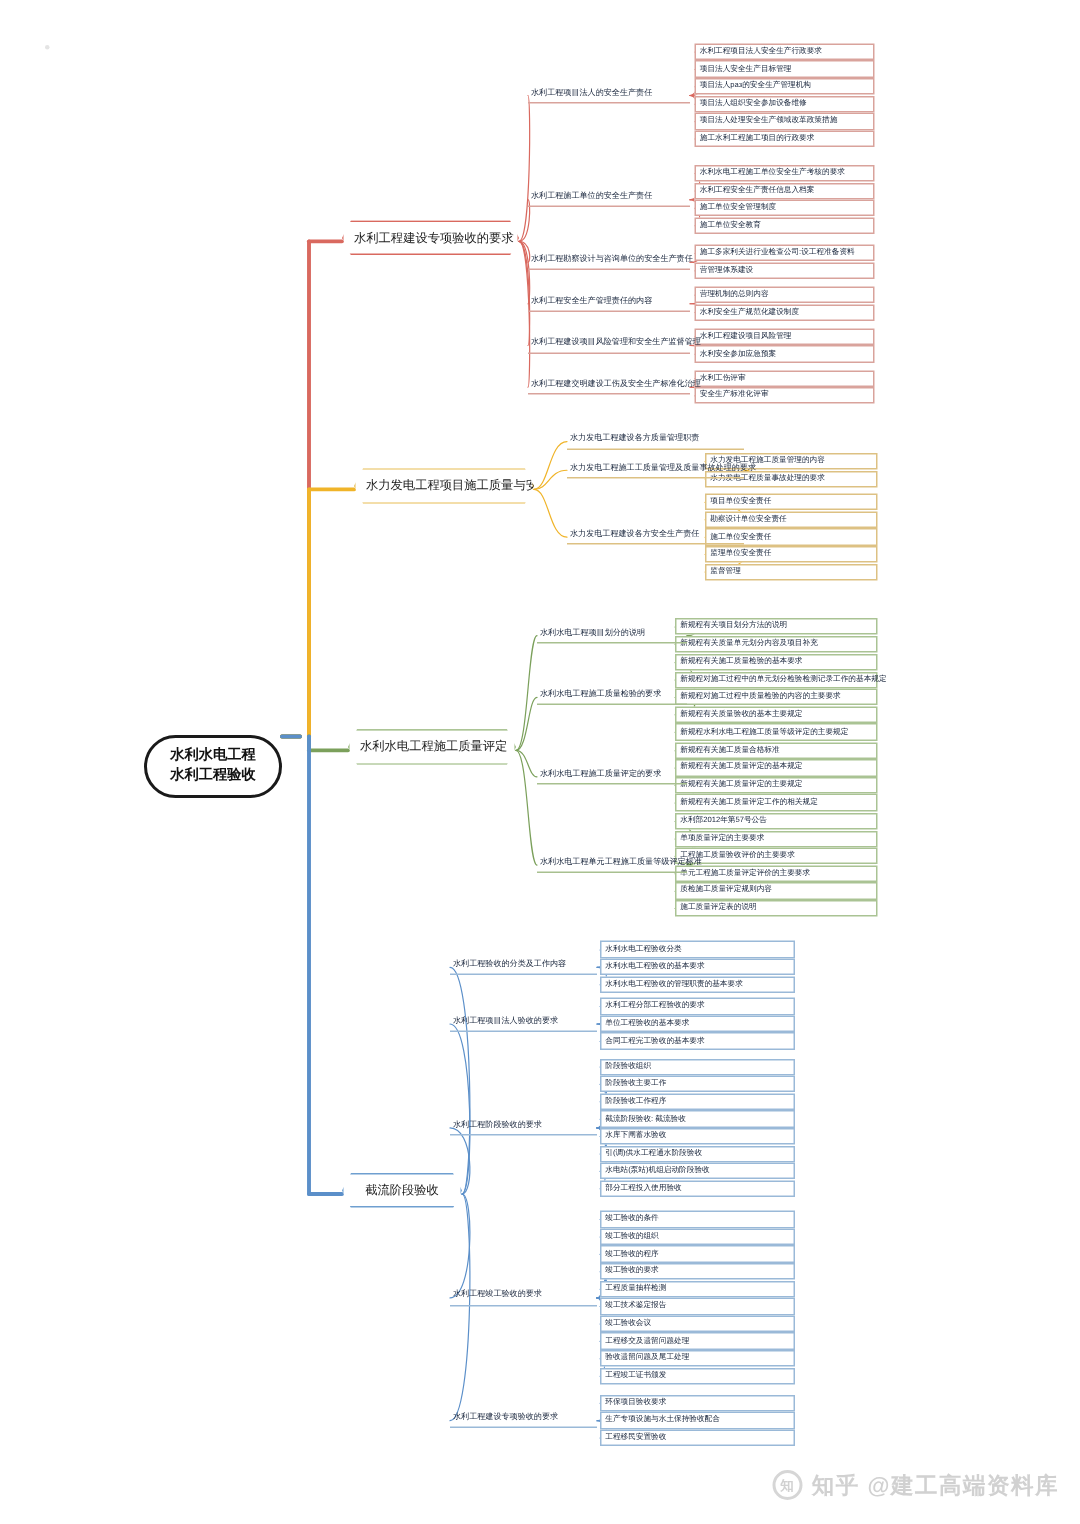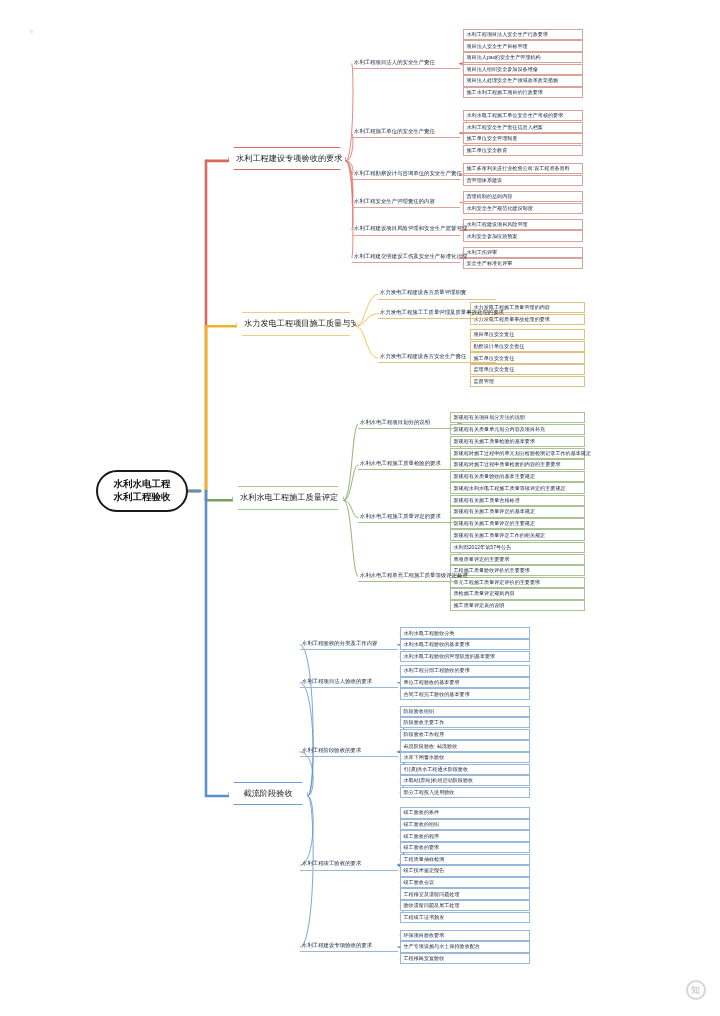--- a/index.html
+++ b/index.html
@@ -160,21 +160,21 @@
       <path d="M308,796.0000000000001 C316,796.0000000000001 316,682.6666666666667 300,682.6666666666667" fill="none" stroke="#5b8fc9" stroke-width="0.8" stroke-linecap="round"></path>
       <path d="M308,796.0000000000001 C316,796.0000000000001 316,751.925925925926 300,751.925925925926" fill="none" stroke="#5b8fc9" stroke-width="0.8" stroke-linecap="round"></path>
       <path d="M308,796.0000000000001 C316,796.0000000000001 316,865.2592592592594 300,865.2592592592594" fill="none" stroke="#5b8fc9" stroke-width="0.8" stroke-linecap="round"></path>
       <path d="M308,796.0000000000001 C316,796.0000000000001 316,947.1111111111113 300,947.1111111111113" fill="none" stroke="#5b8fc9" stroke-width="0.8" stroke-linecap="round"></path>
       <path d="M188,491 L200,491" fill="none" stroke="#5b8fc9" stroke-width="2.6" stroke-linecap="round"></path>
       <path d="M206,491 L206,796.0000000000001" fill="none" stroke="#5b8fc9" stroke-width="2.6" stroke-linecap="round"></path>
       <path d="M206,796.0000000000001 L228,796.0000000000001" fill="none" stroke="#5b8fc9" stroke-width="2.6" stroke-linecap="round"></path>
     </svg>
   <div class="corner-dot"></div>
   <div id="nodes">
-      <div class="node root" style="left: 96px; top: 470px; width: 92px;"><span>水利水电工程</span><br>
+      <div class="node root" style="left: 96px; top: 490px; width: 92px;"><span>水利水电工程</span><br>
    <span>水利工程验收</span></div>
       <div class="node l3 red" style="left: 463px; top: 28.8667px; width: 120px;"><span>水利工程项目法人安全生产行政要求</span></div>
       <div class="node l3 red" style="left: 463px; top: 40.4667px; width: 120px;"><span>项目法人安全生产目标管理</span></div>
       <div class="node l3 red" style="left: 463px; top: 52.0667px; width: 120px;"><span>项目法人раз的安全生产管理机构</span></div>
       <div class="node l3 red" style="left: 463px; top: 63.6667px; width: 120px;"><span>项目法人组织安全参加设备维修</span></div>
       <div class="node l3 red" style="left: 463px; top: 75.2667px; width: 120px;"><span>项目法人处理安全生产领域改革政策措施</span></div>
       <div class="node l3 red" style="left: 463px; top: 86.8667px; width: 120px;"><span>施工水利工程施工项目的行政要求</span></div>
       <div class="node l2 red" style="left: 352px; top: 57.6667px; width: 108px;"><span>水利工程项目法人的安全生产责任</span></div>
       <div class="node l3 red" style="left: 463px; top: 109.911px; width: 120px;"><span>水利水电工程施工单位安全生产考核的要求</span></div>
       <div class="node l3 red" style="left: 463px; top: 121.511px; width: 120px;"><span>水利工程安全生产责任信息入档案</span></div>
@@ -257,14 +257,15 @@
       <div class="node l2 blue" style="left: 300px; top: 859.259px; width: 98px;"><span>水利工程竣工验收的要求</span></div>
       <div class="node l3 blue" style="left: 400px; top: 929.711px; width: 130px;"><span>环保项目验收要求</span></div>
       <div class="node l3 blue" style="left: 400px; top: 941.311px; width: 130px;"><span>生产专项设施与水土保持验收配合</span></div>
       <div class="node l3 blue" style="left: 400px; top: 952.911px; width: 130px;"><span>工程移民安置验收</span></div>
       <div class="node l2 blue" style="left: 300px; top: 941.111px; width: 98px;"><span>水利工程建设专项验收的要求</span></div>
       <div class="node l1 blue" style="left: 228px; top: 782px; width: 80px;"><span>截流阶段验收</span></div>
     </div>
 
   <div class="watermark">
     <span class="wm-logo">知</span>
+    <span>知乎 @建工高端资料库</span>
   </div>
 </div>
 
 </body></html>

